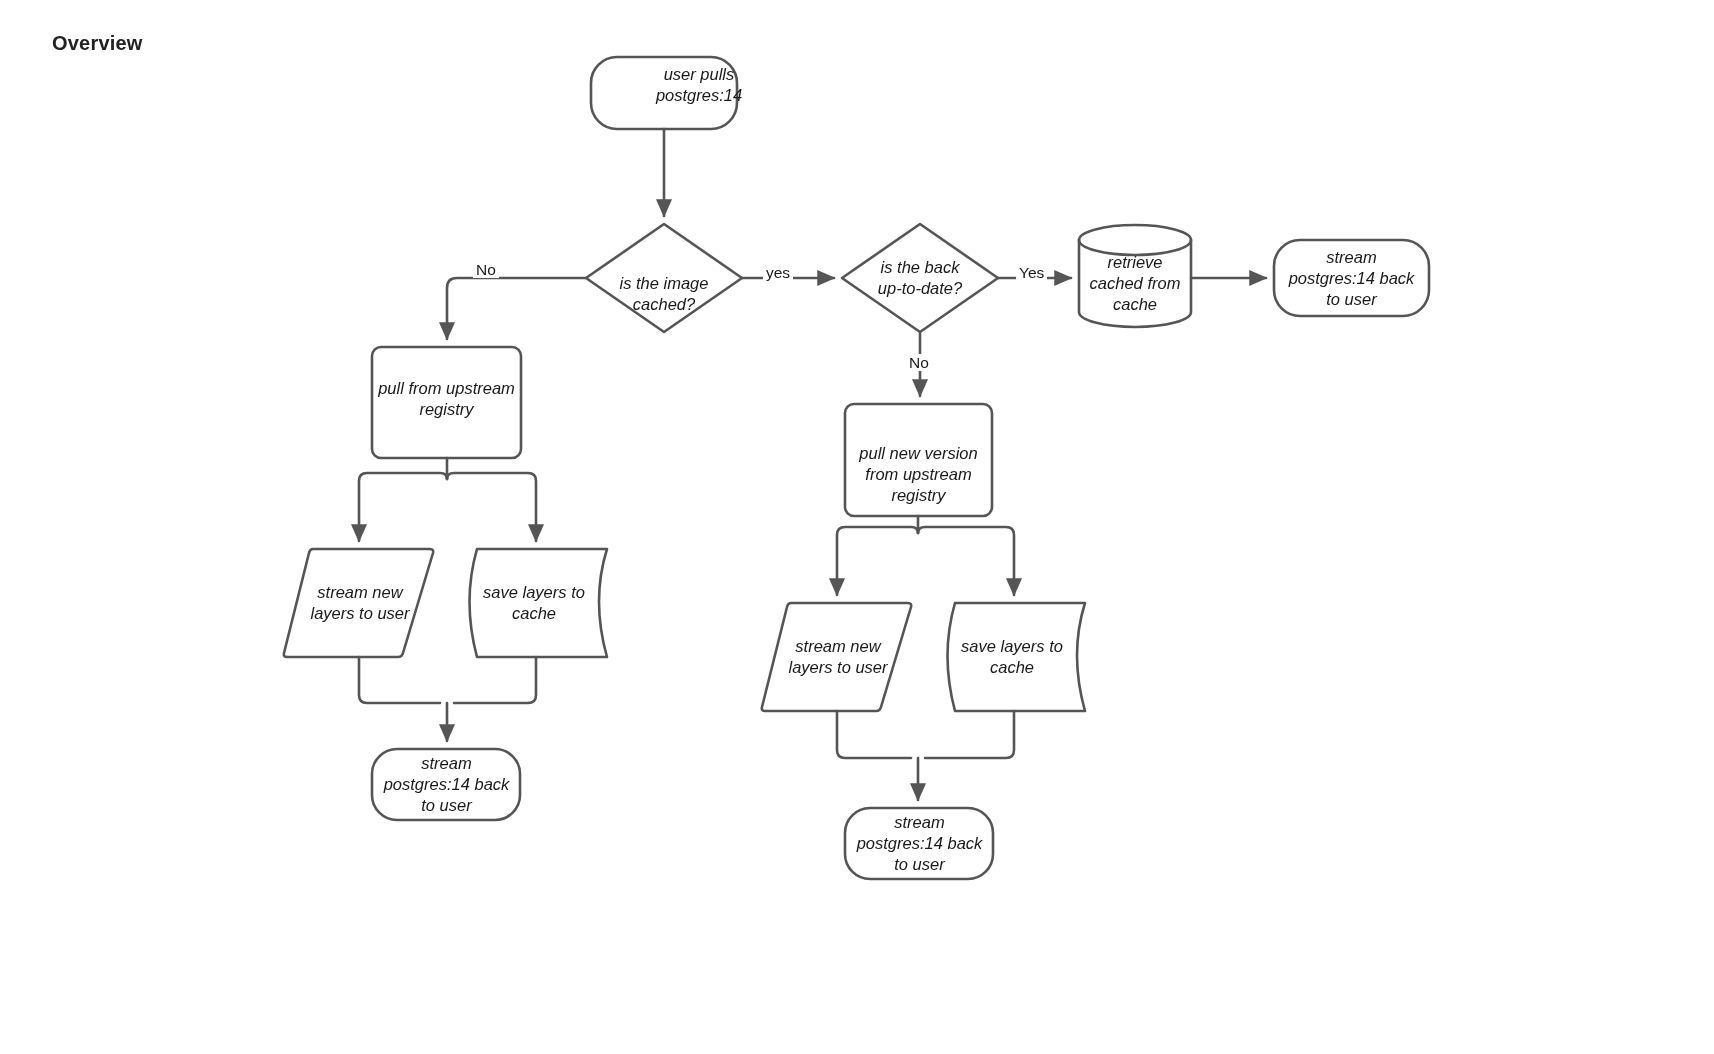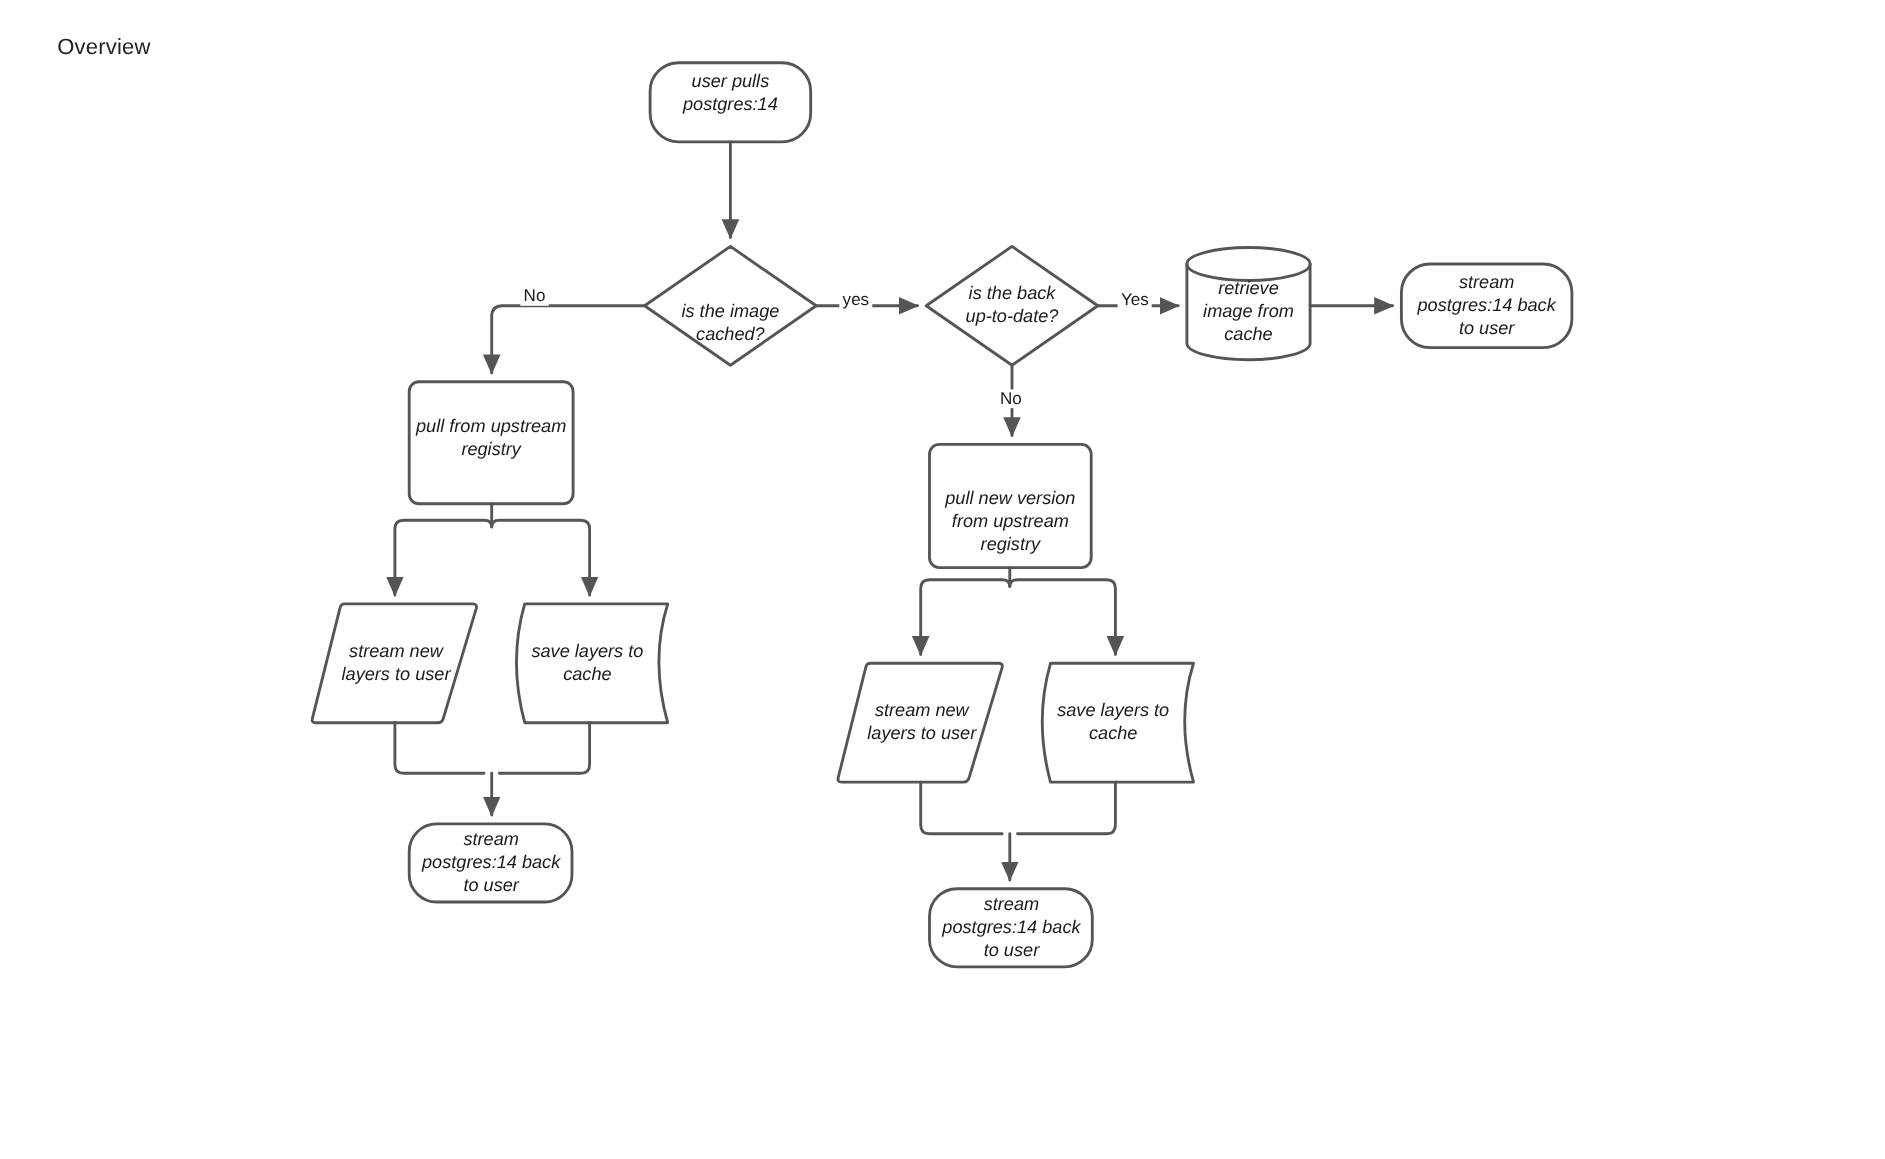--- a/index.html
+++ b/index.html
@@ -2,21 +2,21 @@
 <html><head>
 <meta charset="utf-8">
 <style>
   html,body{margin:0;padding:0;background:#ffffff;}
   body{width:1714px;height:1054px;position:relative;
        font-family:"Liberation Sans","DejaVu Sans",sans-serif;
        -webkit-font-smoothing:antialiased;overflow:hidden;}
 
   #page-title{
     position:absolute;left:52px;top:32px;
-    font-size:20px;font-weight:normal;color:#222222;letter-spacing:.2px;
+    font-size:20px;font-weight:bold;color:#222222;letter-spacing:.2px;
   }
 
   #canvas{position:absolute;left:0;top:0;width:1714px;height:1054px;}
 
   .node-label{
     position:absolute;
     font-style:italic;
     font-size:16.5px;
     color:#1a1a1a;
     line-height:21px;
@@ -128,31 +128,31 @@
     <path d="M 918 533 Q 918 527 911 527 L 845 527 Q 837 527 837 535 L 837 595" marker-end="url(#arrow)"></path>
     <path d="M 918 533 Q 918 527 925 527 L 1006 527 Q 1014 527 1014 535 L 1014 595" marker-end="url(#arrow)"></path>
 
     
     <path d="M 837 711 L 837 750 Q 837 758 845 758 L 911 758"></path>
     <path d="M 1014 711 L 1014 750 Q 1014 758 1006 758 L 925 758"></path>
     <path d="M 918 758 L 918 800" marker-end="url(#arrow)"></path>
   </g>
 </svg>
 
-<div class="node-label" style="left:591px;top:57px;width:146px;height:56px;">user pulls
+<div class="node-label" style="left:591px;top:57px;width:146px;height:56px;padding-left:35px;">user pulls
 postgres:14</div>
 
 <div class="node-label" style="left:586px;top:260px;width:156px;height:68px;">is the image
 cached?</div>
 
 <div class="node-label" style="left:840px;top:244px;width:160px;height:68px;">is the back
 up-to-date?</div>
 
 <div class="node-label" style="left:1079px;top:243px;width:112px;height:80px;">retrieve
-image from
+cached from
 cache</div>
 
 <div class="node-label" style="left:1274px;top:240px;width:155px;height:76px;">stream
 postgres:14 back
 to user</div>
 
 <div class="node-label" style="left:367px;top:347px;width:159px;height:103px;">pull from upstream
 registry</div>
 
 <div class="node-label" style="left:290px;top:549px;width:140px;height:108px;">stream new

